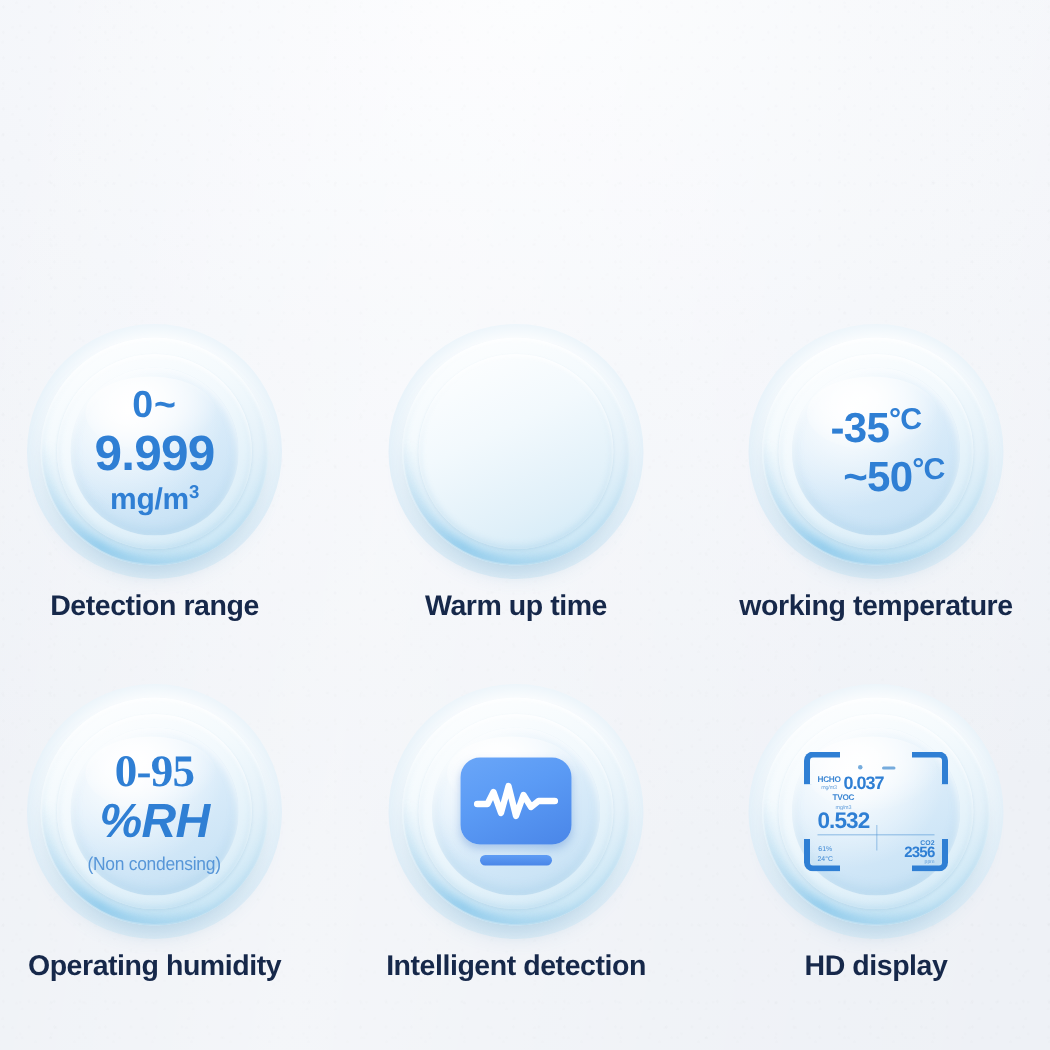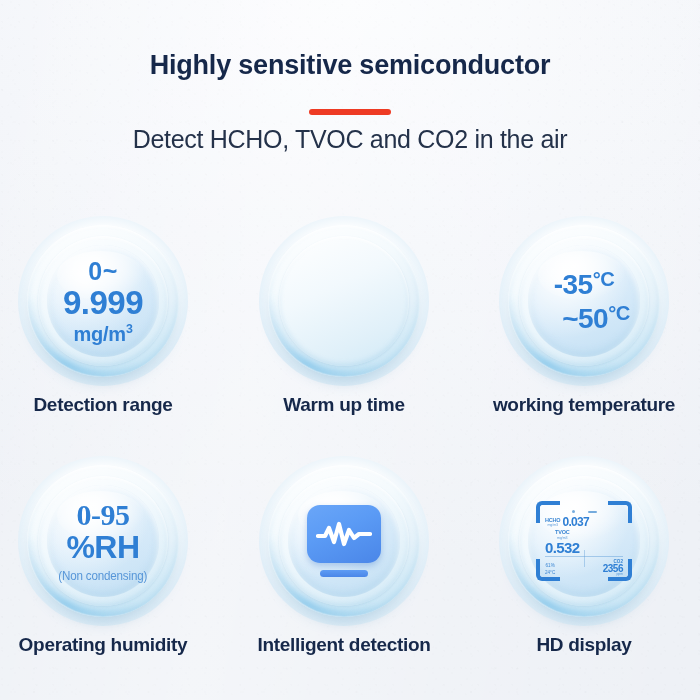--- a/index.html
+++ b/index.html
@@ -205,21 +205,21 @@
   
   .val.big .l1 { font-size: 43px; letter-spacing: -1px; color: #2a72cc; }
 
   
   .val.temp .l1 { font-size: 28px; letter-spacing: -.5px; }
   .val.temp .l2 { font-size: 28px; letter-spacing: -.5px; margin-top: 3px; margin-left: 24px; }
   .deg { font-size: .72em; vertical-align: .42em; }
 
   
   .val.hum .l1 { font-size: 30px; letter-spacing: -.5px; font-family: Liberation Serif, serif; }
-  .val.hum .l2 { font-size: 32px; letter-spacing: -.5px; margin-top: 1px; }
+  .val.hum .l2 { font-size: 32px; letter-spacing: -.5px; margin-top: 1px; font-style: italic; }
   .val.hum .l3 {
     font-size: 12.5px;
     font-weight: normal;
     color: #5796d8;
     margin-top: 7px;
     transform: scaleX(.93);
   }
 
   
   .monitor {
@@ -350,27 +350,20 @@
     color: #16284a;
     letter-spacing: -.3px;
     white-space: nowrap;
   }
 </style>
 </head>
 <body>
 
 <div id="page">
 
-  <div class="header">
-    <div class="title">Highly sensitive semiconductor</div>
-    <div class="rule-wrap">
-      <span class="rule"></span>
-    </div>
-    <div class="subtitle">Detect HCHO, TVOC and CO2 in the air</div>
-  </div>
 
   <div class="grid">
 
     <div class="row">
 
       <div class="cell c0">
         <div class="disc">
           <div class="halo"></div>
           <div class="ring"></div>
           <div class="glow"></div>

